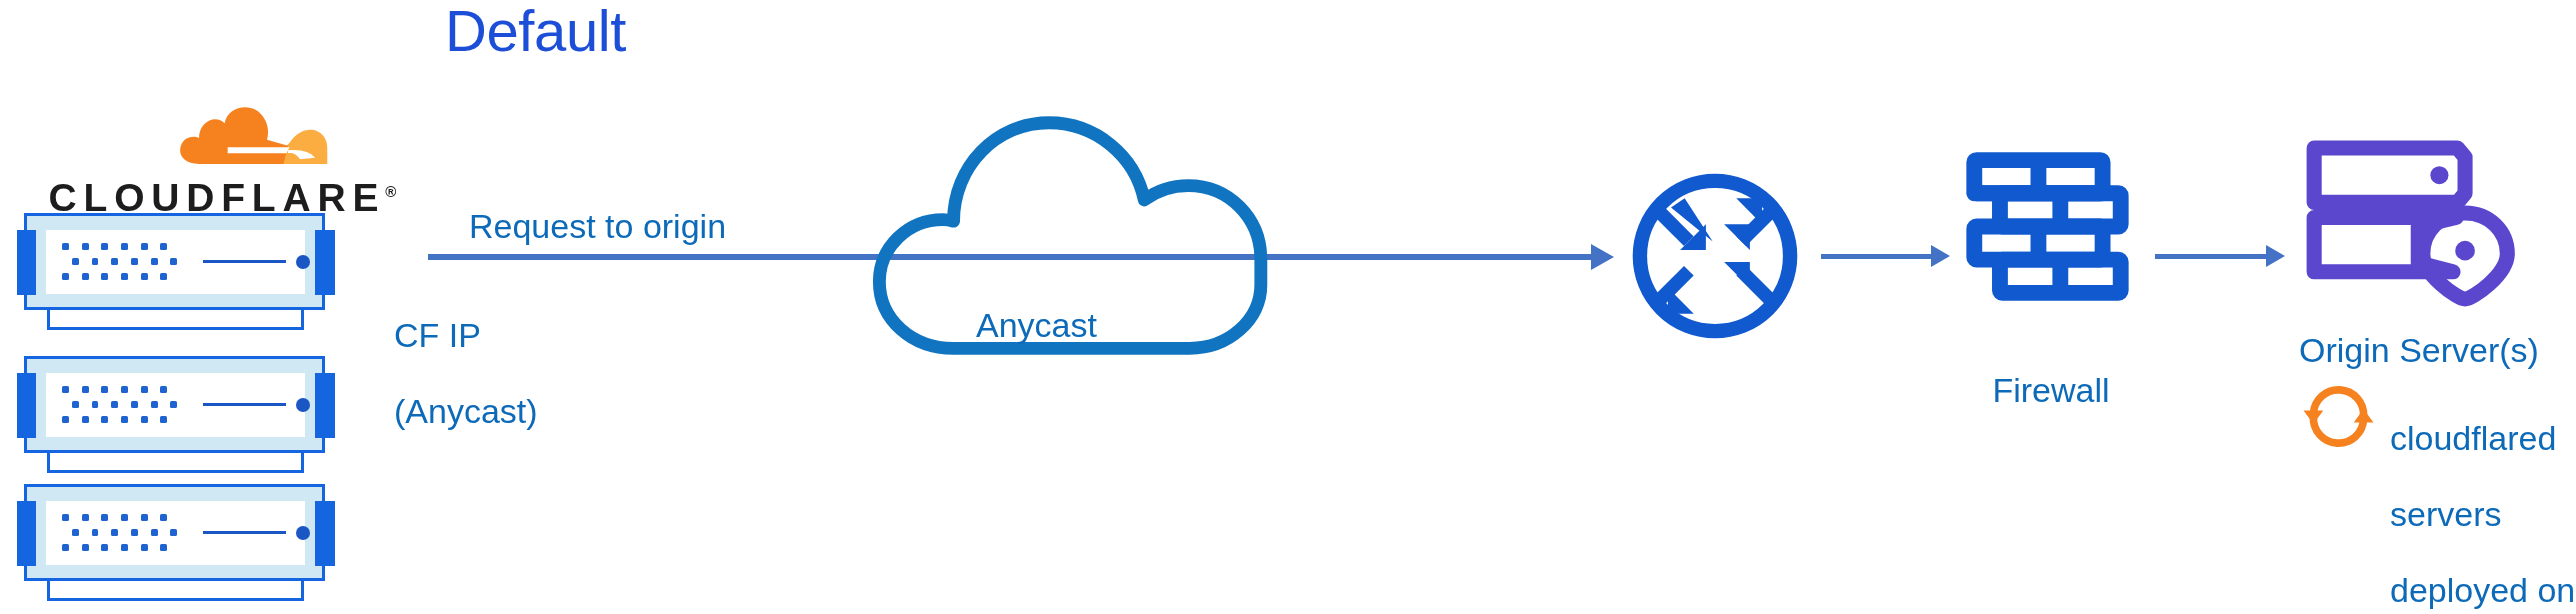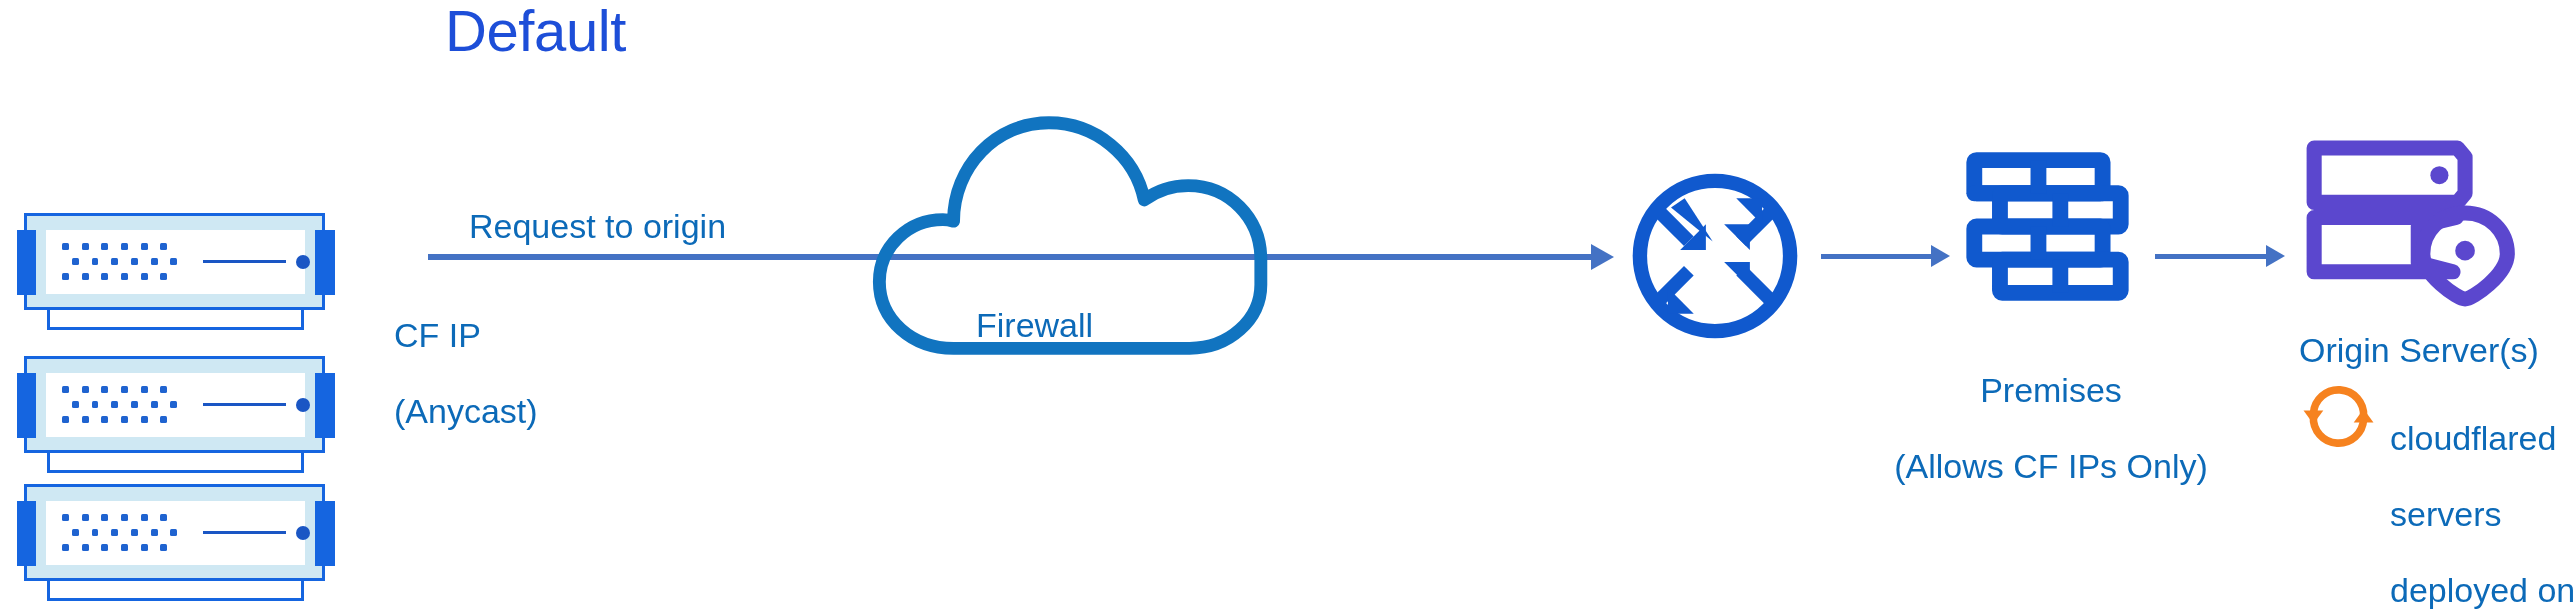--- a/index.html
+++ b/index.html
@@ -33,20 +33,30 @@
      border-bottom:13px solid transparent;border-left:23px solid #4472C4;}
   svg{display:block;overflow:visible;}
 </style>
 </head>
 <body>
 
 <div id="stage">
 
   <div class="abs lbl" id="title">Default</div>
 
+  <div class="abs" id="cf-logo">
+    <svg width="174" height="83" viewBox="0 0 230 110" style="position:absolute;left:120px;top:-4.5px;">
+      <path d="M178 58 C 196 30 230 38 228 68 L 228 86 L 150 86 Z" fill="#FBAD41"></path>
+      <path d="M58 86 C 38 86 30 74 34 62 C 38 50 52 48 58 52 C 58 30 80 20 92 32
+               C 96 10 126 4 140 20 C 152 33 150 48 148 54 L 176 62 L 170 86 Z" fill="#F6821F"></path>
+      <path d="M96 64 L 178 64 L 174 72 L 96 72 Z" fill="#FFFFFF"></path>
+      <path d="M176 68 C 192 66 206 70 212 78 L 192 80 C 188 74 182 70 176 72 Z" fill="#FFFFFF"></path>
+    </svg>
+    <div id="cf-wordmark"><span>CLOUDFLARE</span><span id="cf-reg">®</span></div>
+  </div>
 
   <div class="abs server" style="left:16.6px;top:213px;">
     <div class="srv-outer"></div>
     <div class="srv-ear l"></div>
     <div class="srv-ear r"></div>
     <div class="srv-panel">
       <div class="dotgrid">
         <div class="dot" style="left:0px;top:0px"></div>
           <div class="dot" style="left:19.7px;top:0px"></div>
         <div class="dot" style="left:39px;top:0px"></div>
@@ -151,21 +161,21 @@
              C 150 80 206 22 276 22
              C 338 22 390 66 402 124
              C 418 112 438 105 460 105
              C 514 105 556 148 556 202
              C 556 204 556 206 556 208
              C 556 208 556 208 556 208
              L 556 236
              C 556 282 514 320 462 320
              Z" fill="none" stroke="#1174C0" stroke-width="17" stroke-linejoin="round"></path>
   </svg>
-  <div class="abs lbl" style="left:976px;top:306px;font-size:34px;">Firewall</div>
+  <div class="abs lbl" style="left:976px;top:306px;font-size:34px;">Anycast</div>
 
   <svg class="abs" style="left:1627px;top:168px;" width="176" height="176" viewBox="0 0 232 232">
     <circle cx="116" cy="116" r="99" fill="none" stroke="#1059CE" stroke-width="19"></circle>
 
     <g fill="#1059CE">
       <path d="M58 52 L 76 40 L 113 97 L 58 52 Z"></path>
       <rect x="52" y="47" width="18" height="58" transform="rotate(-45 61 76)"></rect>
       <path d="M104 74 L 104 108 L 70 108 Z"></path>
     </g>
 
@@ -198,22 +208,21 @@
       <rect x="46" y="144" width="160" height="44" rx="3"></rect>
     </g>
     <g stroke="#1059CE" stroke-width="21" stroke-linecap="butt">
       <line x1="97" y1="12" x2="97" y2="56"></line>
       <line x1="126" y1="56" x2="126" y2="100"></line>
       <line x1="97" y1="100" x2="97" y2="144"></line>
       <line x1="126" y1="144" x2="126" y2="188"></line>
     </g>
   </svg>
   <div class="abs lbl" style="left:1892px;top:333px;font-size:34px;text-align:center;width:318px;">
-    <div>Premises</div>
-    <div>(Allows CF IPs Only)</div>
+    <div>Firewall</div>
   </div>
 
   <div class="conn-line" style="left:2155px;top:254px;width:112px;height:5.3px;"></div>
   <div class="conn-head" style="left:2266px;top:245px;border-top-width:11.4px;border-bottom-width:11.4px;border-left-width:19.7px;"></div>
 
   <svg class="abs" style="left:2305px;top:139px;" width="219" height="166" viewBox="0 0 290 220">
     <g fill="none" stroke="#5B47CE" stroke-width="20" stroke-linejoin="round">
       <path d="M12 12 L 202 12 L 212 24 L 212 72 L 202 84 L 12 84 Z"></path>
       <path d="M12 104 L 200 104 L 150 116 L 150 164 L 196 176 L 12 176 Z"></path>
     </g>

